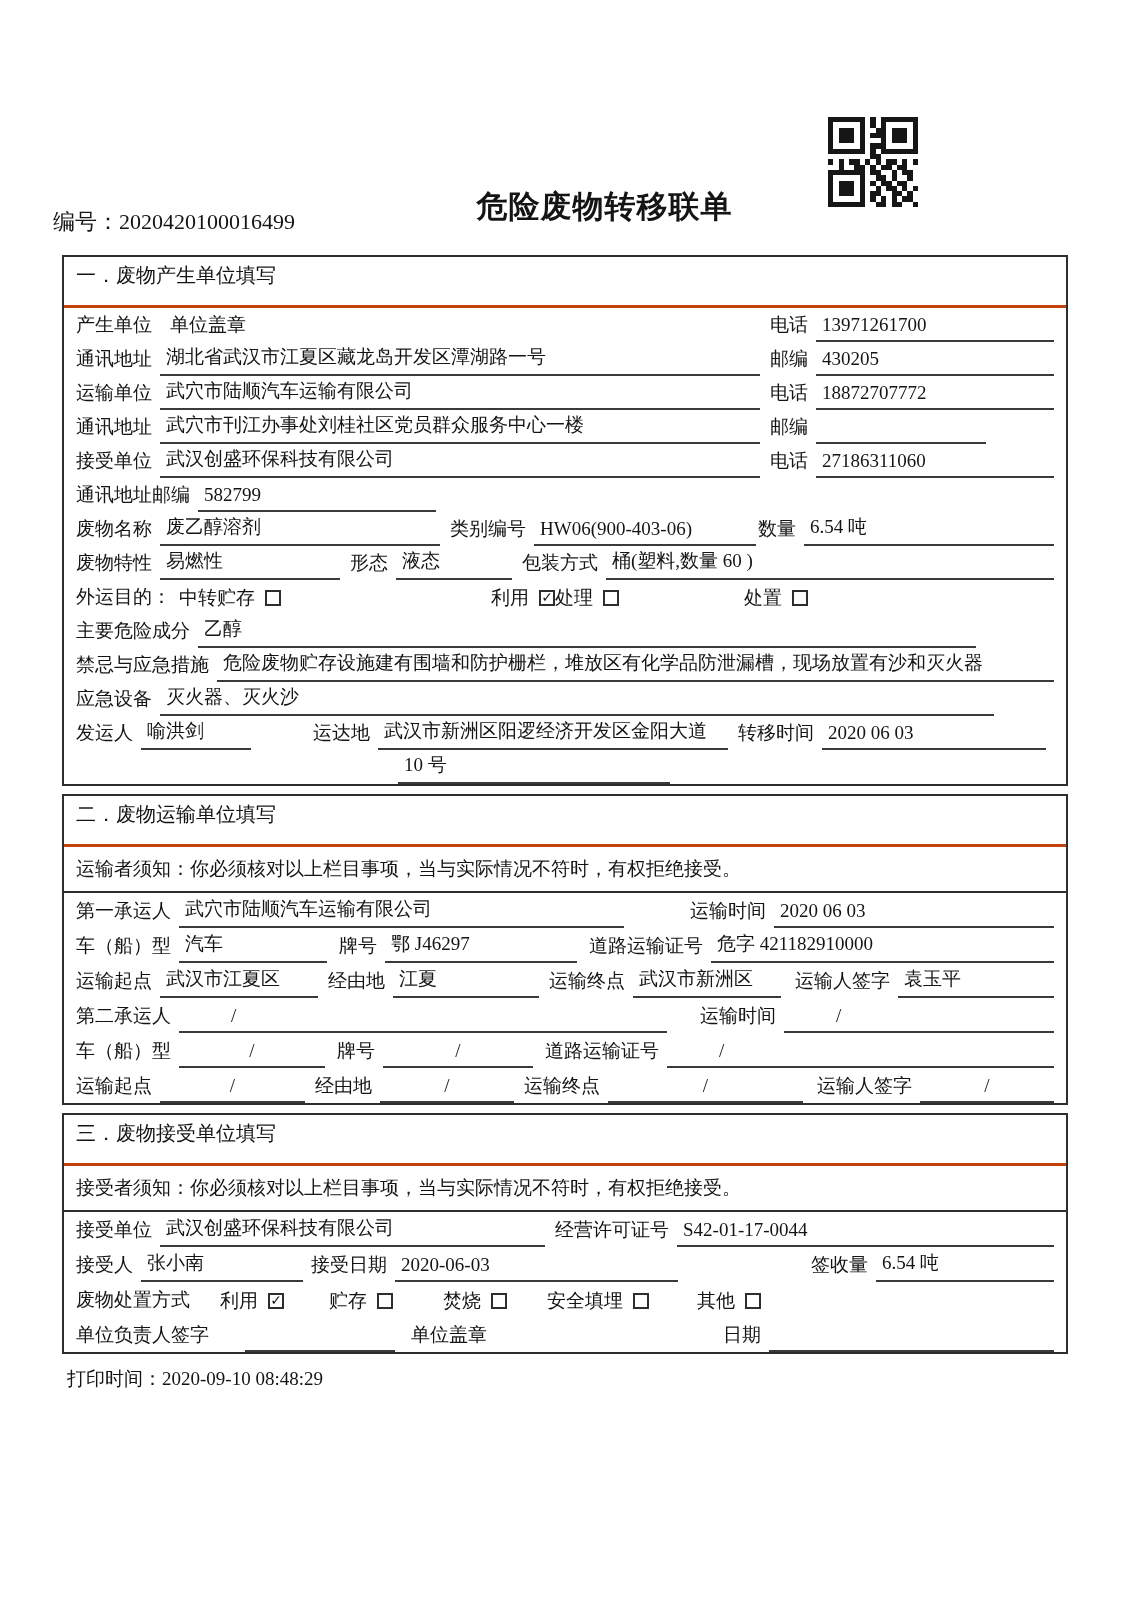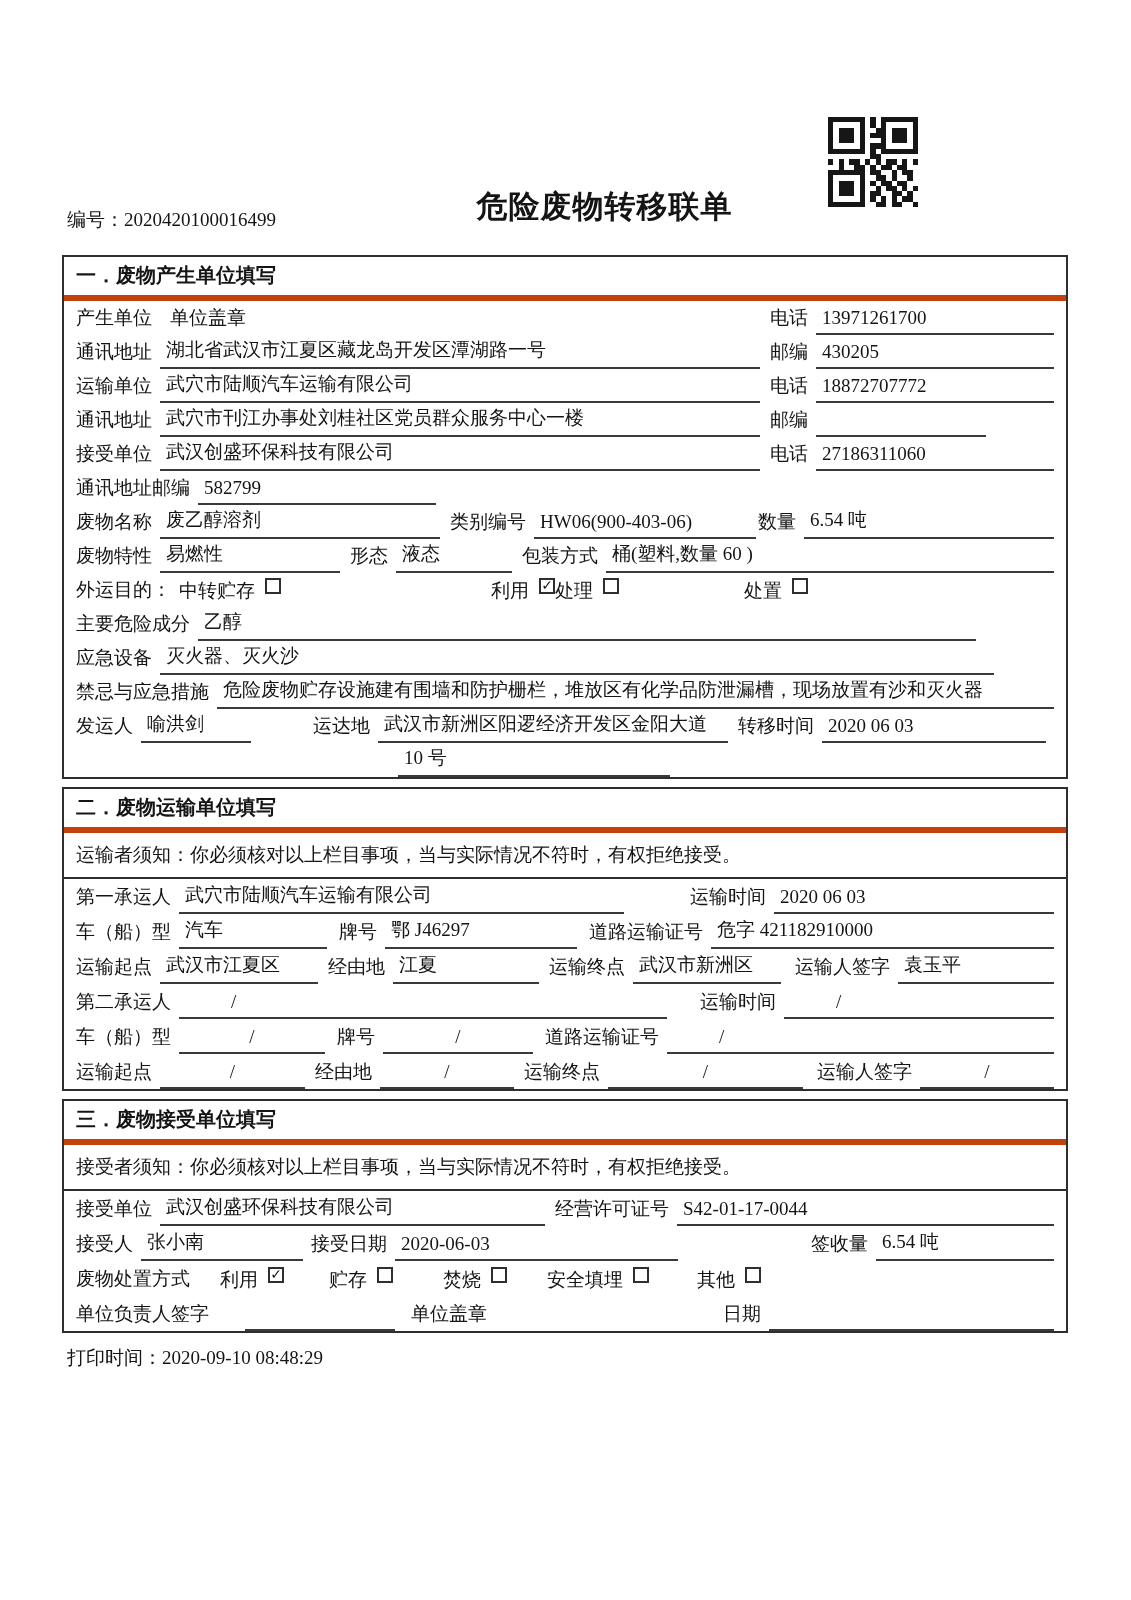--- a/index.html
+++ b/index.html
@@ -1,40 +1,40 @@
 <!DOCTYPE html>
 <html lang="zh"><head>
 <meta charset="utf-8">
 <style>
   *{margin:0;padding:0;box-sizing:border-box}
   html,body{background:#ffffff}
   body{width:1131px;height:1600px;position:relative;color:#141414;
        font-family:"Liberation Serif","DejaVu Serif",serif}
   .page{position:absolute;inset:0;background:#fff;overflow:hidden}
-  .serial{position:absolute;left:67px;top:207px;font-size:19px;white-space:nowrap}
+  .serial{position:absolute;left:53px;top:207px;font-size:22px;white-space:nowrap}
   .title{position:absolute;left:0;right:0;top:186px;text-align:center;font-size:31px;
          font-weight:bold;transform:translateX(39px);letter-spacing:1px}
   .qr{position:absolute;left:828px;top:117px;width:90px;height:90px}
   .qr svg{width:90px;height:90px;shape-rendering:crispEdges;fill:#161616}
   .sheet{position:absolute;left:62px;top:255px;width:1006px}
   .box{border:2px solid #2e2e2e;margin-bottom:8px;background:#fff}
-  .box-heading{font-size:20px;font-weight:bold;padding:5px 12px 6px;
-               border-bottom:6px solid #c2410c}
+  .box-heading{font-size:20px;font-weight:normal;padding:5px 12px 16px;
+               border-bottom:3px solid #c2410c}
   .row{display:flex;align-items:flex-end;height:34px;padding:0 12px;font-size:19px}
   .s23 .row{height:35px}
   .notice-row{display:flex;align-items:center;height:44px;padding:0 12px;font-size:19px}
   .divider{border-top:2px solid #2e2e2e}
   .lbl{white-space:nowrap;padding-bottom:4px}
   .push{margin-left:auto}
   .fill{border-bottom:2px solid #3a3a3a;margin-left:8px;padding:0 6px 4px;
         white-space:nowrap;min-height:10px}
   .grow{flex:1 1 auto}
   .ctr{text-align:center}
   .indent-l{padding-left:52px}
-  .opt{display:inline-flex;padding-bottom:3px}
+  .opt{display:inline-flex;align-items:center;padding-bottom:3px}
   .cb{width:16px;height:16px;border:2px solid #2e2e2e;margin-left:10px;font-size:14px;
       line-height:12px;text-align:center;display:inline-block;color:#141414}
   .print-time{margin-top:12px;padding-left:5px;font-size:19px}
 </style>
 </head>
 <body>
 
 <div class="page">
 
   <div class="serial">编号：2020420100016499</div>
@@ -288,27 +288,27 @@
           <span class="cb"></span>
         </span>
       </div>
 
       <div class="row">
         <span class="lbl">主要危险成分</span>
         <span class="fill grow" style="margin-right:78px">乙醇</span>
       </div>
 
       <div class="row">
+        <span class="lbl">禁忌与应急措施</span>
+        <span class="fill grow">危险废物贮存设施建有围墙和防护栅栏，堆放区有化学品防泄漏槽，现场放置有沙和灭火器</span>
+      </div>
+
+      <div class="row">
         <span class="lbl">应急设备</span>
         <span class="fill grow" style="margin-right:60px">灭火器、灭火沙</span>
-      </div>
-
-      <div class="row">
-        <span class="lbl">禁忌与应急措施</span>
-        <span class="fill grow">危险废物贮存设施建有围墙和防护栅栏，堆放区有化学品防泄漏槽，现场放置有沙和灭火器</span>
       </div>
 
       <div class="row">
         <span class="lbl">发运人</span>
         <span class="fill" style="width:110px">喻洪剑</span>
         <span class="lbl" style="margin-left:62px">运达地</span>
         <span class="fill" style="width:350px">武汉市新洲区阳逻经济开发区金阳大道</span>
         <span class="lbl" style="margin-left:10px">转移时间</span>
         <span class="fill grow" style="margin-right:8px">2020 06 03</span>
       </div>

